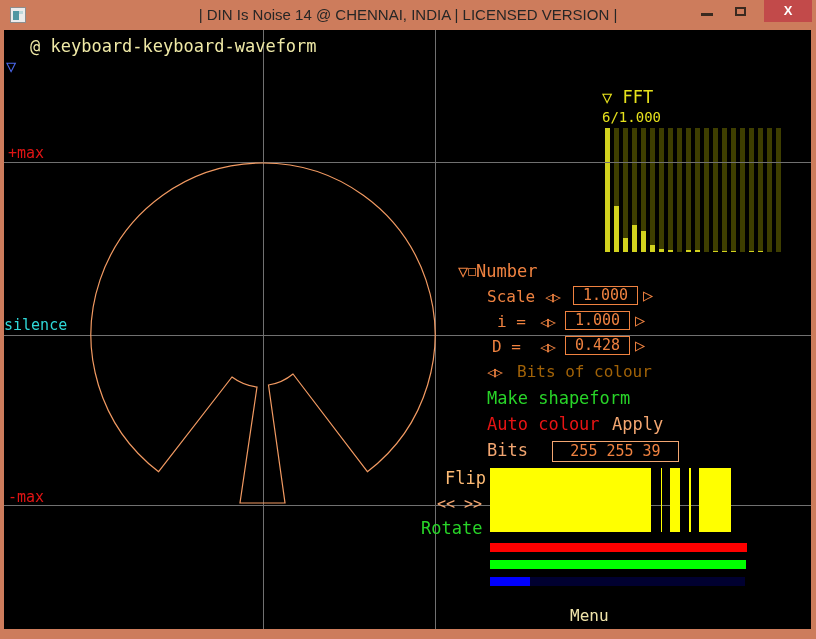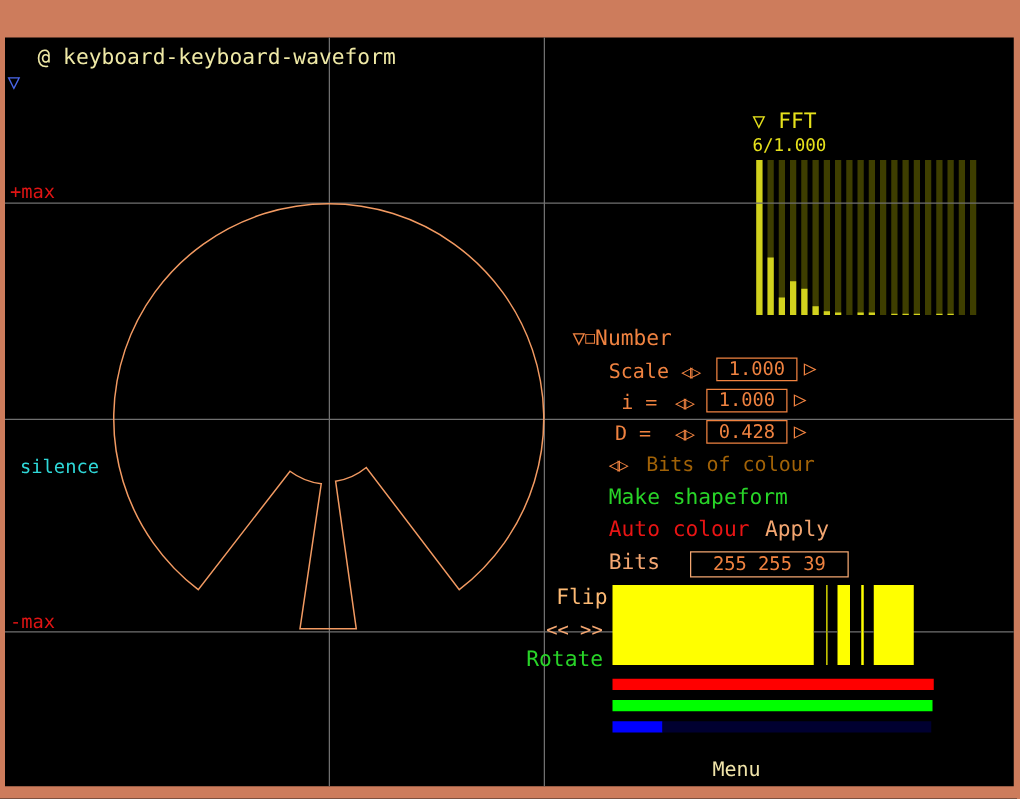--- a/index.html
+++ b/index.html
@@ -26,21 +26,21 @@
   
   .client{position:absolute;left:4px;top:30px;width:807px;height:599px;background:#000000;}
   .vline{position:absolute;top:0;width:1px;height:599px;background:#707070;z-index:2;}
   #vline1{left:259px;} #vline2{left:431px;}
   .hline{position:absolute;left:0;width:807px;height:1px;background:#707070;z-index:2;}
   #hline1{top:132px;} #hline2{top:305px;} #hline3{top:475px;}
   .lbl{position:absolute;white-space:pre;z-index:3;}
   #context-label{left:26px;top:6px;font-size:17px;color:#efe9a6;}
   #top-collapse{left:2px;top:26px;font-size:17px;color:#4a66e8;}
   #plus-max{left:4px;top:114px;font-size:15px;color:#e01414;}
-  #silence{left:12px;top:286px;font-size:15px;color:#2fd8d8;margin-top:48px;}
+  #silence{left:0;top:286px;font-size:15px;color:#2fd8d8;}
   #minus-max{left:4px;top:458px;font-size:15px;color:#e01414;}
   
   #shapeform{position:absolute;left:0;top:0;z-index:3;}
   
   #fft-header{left:598px;top:57px;font-size:17px;color:#e6e11c;}
   #fft-range{left:598px;top:79px;font-size:14px;color:#e6e11c;}
   #fft-bars{position:absolute;left:601px;top:98px;width:184px;height:124px;
     display:flex;align-items:flex-end;z-index:1;}
   .fft-cell{position:relative;width:5px;height:124px;background:#3e3e00;margin-right:4px;}
   .fft-bright{position:absolute;left:0;right:0;bottom:0;background:#d2d21e;z-index:3;}
@@ -80,20 +80,34 @@
   .band-stripe::after{content:"";position:absolute;left:0;right:0;top:37px;height:1px;background:#707070;}
   #rgb-bars{position:absolute;left:486px;top:513px;width:261px;height:43px;z-index:3;}
   .rgb-seg{position:absolute;}
   #menu-label{left:566px;top:576px;font-size:16px;color:#efe3a9;cursor:pointer;}
 </style>
 </head>
 <body>
 
 <div class="window">
 
+  <div class="titlebar">
+    <div class="app-icon">
+      <div class="pane2"></div>
+      <div class="pane"></div>
+    </div>
+    <div class="title">| DIN Is Noise 14 @ CHENNAI, INDIA | LICENSED VERSION |</div>
+    <div class="btn btn-min">
+      <span class="dash"></span>
+    </div>
+    <div class="btn btn-max">
+      <span class="sq"></span>
+    </div>
+    <div class="btn btn-close">X</div>
+  </div>
 
   <div class="client">
 
     <div class="vline" id="vline1"></div>
     <div class="vline" id="vline2"></div>
     <div class="hline" id="hline1"></div>
     <div class="hline" id="hline2"></div>
     <div class="hline" id="hline3"></div>
 
     <div class="lbl" id="context-label">@ keyboard-keyboard-waveform</div>

